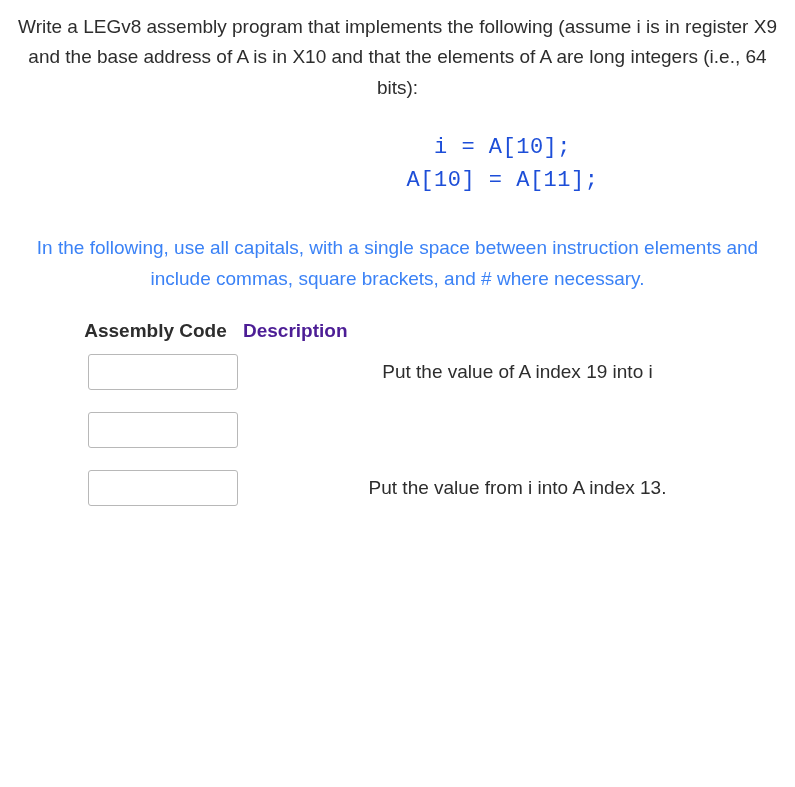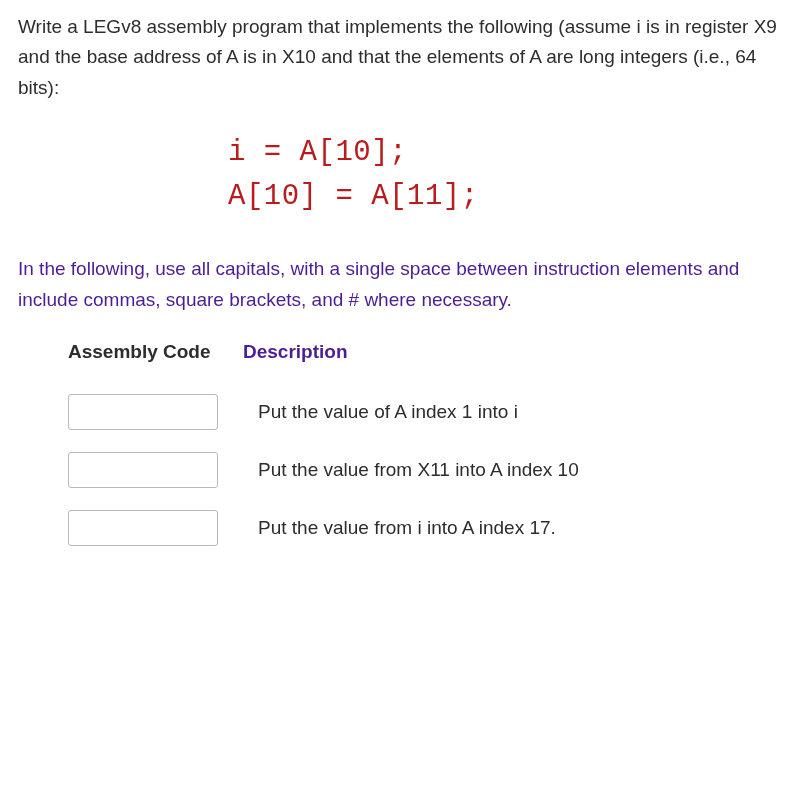--- a/index.html
+++ b/index.html
@@ -1,54 +1,55 @@
 <!DOCTYPE html>
 <html><head>
   <meta charset="utf-8">
   <style>
     * {
       margin: 0;
       padding: 0;
       box-sizing: border-box;
+      text-align: center;
     }
     body {
       font-family: 'Segoe UI', Tahoma, Geneva, Verdana, sans-serif;
       background: #ffffff;
       color: #333333;
       padding: 12px 18px;
       width: 795px;
       font-size: 19px;
       line-height: 1.6;
     }
     .question-text {
       color: #2d2d2d;
       margin-bottom: 28px;
     }
     .code-block {
       font-family: 'Courier New', Courier, monospace;
-      font-size: 29px;
-      color: #b91c1c;
+      font-size: 22px;
+      color: #1d4ed8;
       margin: 20px 0 36px 0;
       padding-left: 210px;
       line-height: 1.5;
       letter-spacing: 0.5px;
     }
     .code-line {
       white-space: pre;
     }
     .instructions {
-      color: #4c1d95;
+      color: #3b82f6;
       margin-bottom: 22px;
     }
     .table-container {
       margin-left: 50px;
     }
     .table-header {
       display: flex;
-      margin-bottom: 27px;
+      margin-bottom: 8px;
     }
     .header-cell-1 {
       font-weight: 700;
       width: 175px;
       color: #2d2d2d;
     }
     .header-cell-2 {
       font-weight: 700;
       color: #4c1d95;
     }
@@ -89,30 +90,29 @@
 <div class="table-container">
   <div class="table-header">
     <div class="header-cell-1">Assembly Code</div>
     <div class="header-cell-2">Description</div>
   </div>
 
   <div class="table-row">
     <div class="input-cell">
       <input type="text" value="" style="">
     </div>
-    <div class="desc-cell">Put the value of A index 1 into i</div>
+    <div class="desc-cell">Put the value of A index 19 into i</div>
   </div>
 
 
   <div class="table-row">
     <div class="input-cell">
       <input type="text" value="" style="">
     </div>
-    <div class="desc-cell">Put the value from X11 into A index 10</div>
   </div>
 
   <div class="table-row">
     <div class="input-cell">
       <input type="text" value="" style="">
     </div>
-    <div class="desc-cell">Put the value from i into A index 17.</div>
+    <div class="desc-cell">Put the value from i into A index 13.</div>
   </div>
 </div>
 
 </body></html>

